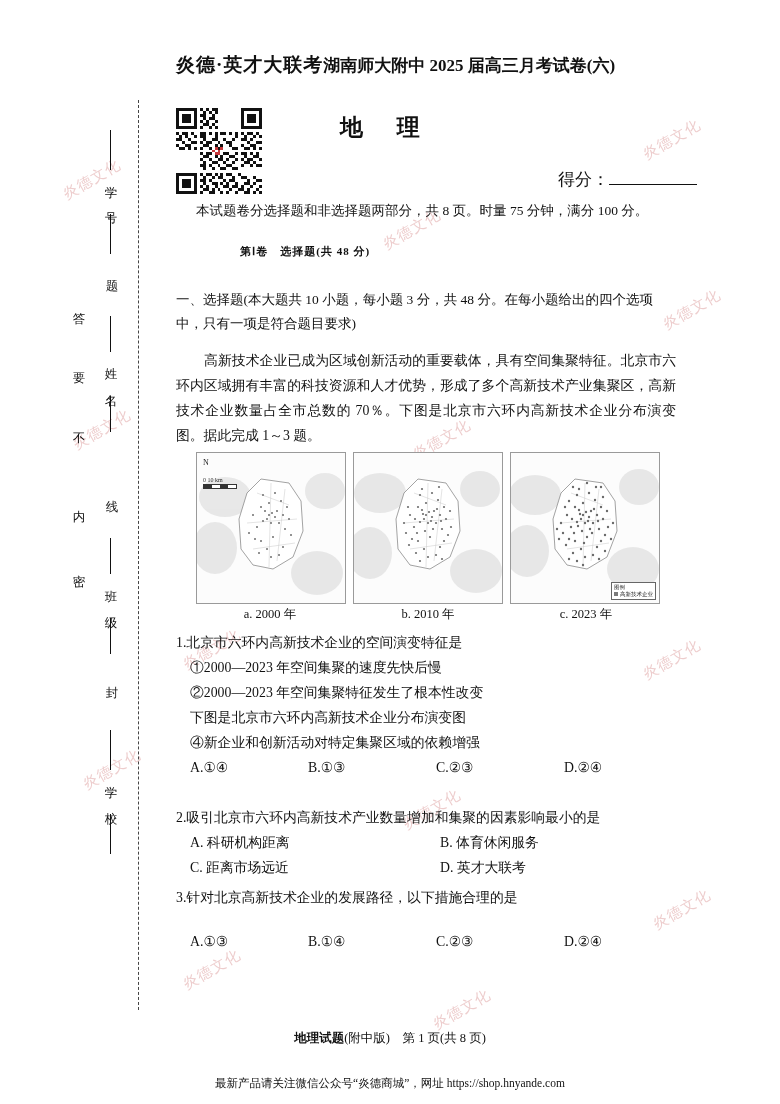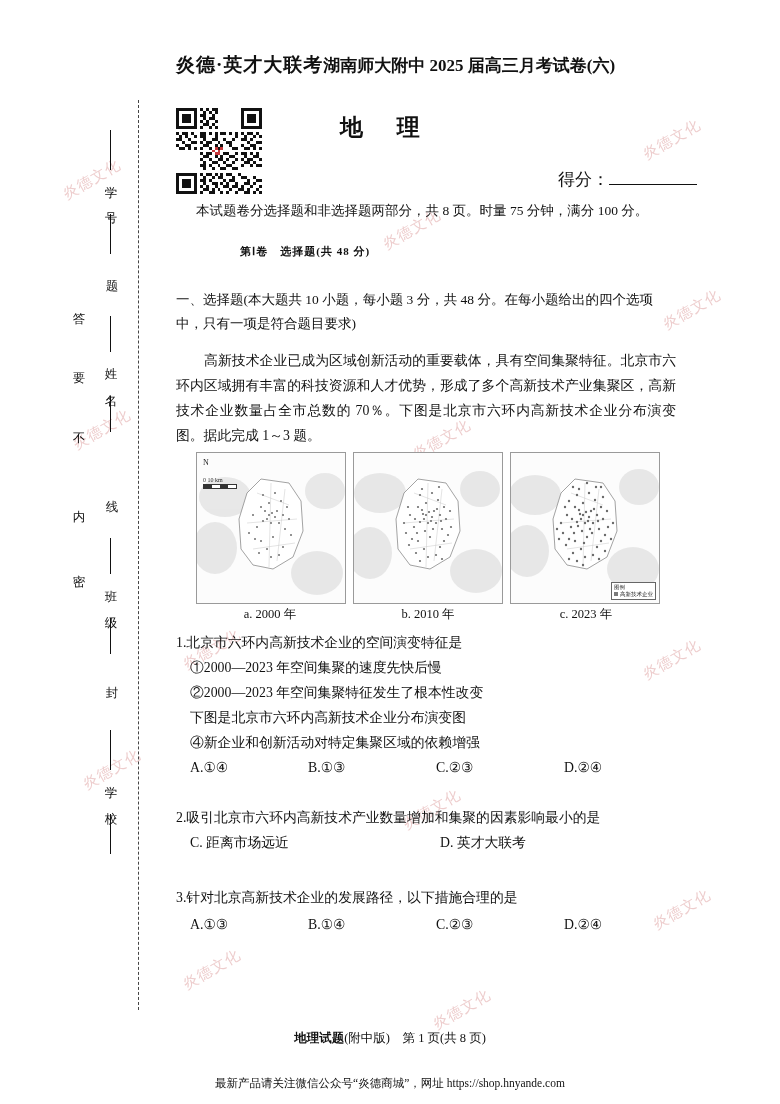--- a/index.html
+++ b/index.html
@@ -617,28 +617,32 @@
       <span class="w4a">A.①④</span>
       <span class="w4b">B.①③</span>
       <span class="w4c">C.②③</span>
       <span>D.②④</span>
     </div>
   </div>
 
   <div class="q" style="top:805px;">
     <div><span>2.</span><span>吸引北京市六环内高新技术产业数量增加和集聚的因素影响最小的是</span></div>
     <div class="two-col sub">
+      <span class="c">A. 科研机构距离</span>
+      <span>B. 体育休闲服务</span>
+    </div>
+    <div class="two-col sub">
       <span class="c">C. 距离市场远近</span>
       <span>D. 英才大联考</span>
     </div>
   </div>
 
   <div class="q" style="top:885px;">
     <div><span>3.</span><span>针对北京高新技术企业的发展路径，以下措施合理的是</span></div>
-    <div class="opt-row sub" style="margin-top:2px;">
+    <div class="opt-row sub" style="margin-top:19px;">
       <span class="w4a">A.①③</span>
       <span class="w4b">B.①④</span>
       <span class="w4c">C.②③</span>
       <span>D.②④</span>
     </div>
   </div>
 
   <div class="footer-title">
     <span class="b">地理试题</span><span>(附中版)</span>　<span>第 1 页(共 8 页)</span>
   </div>

